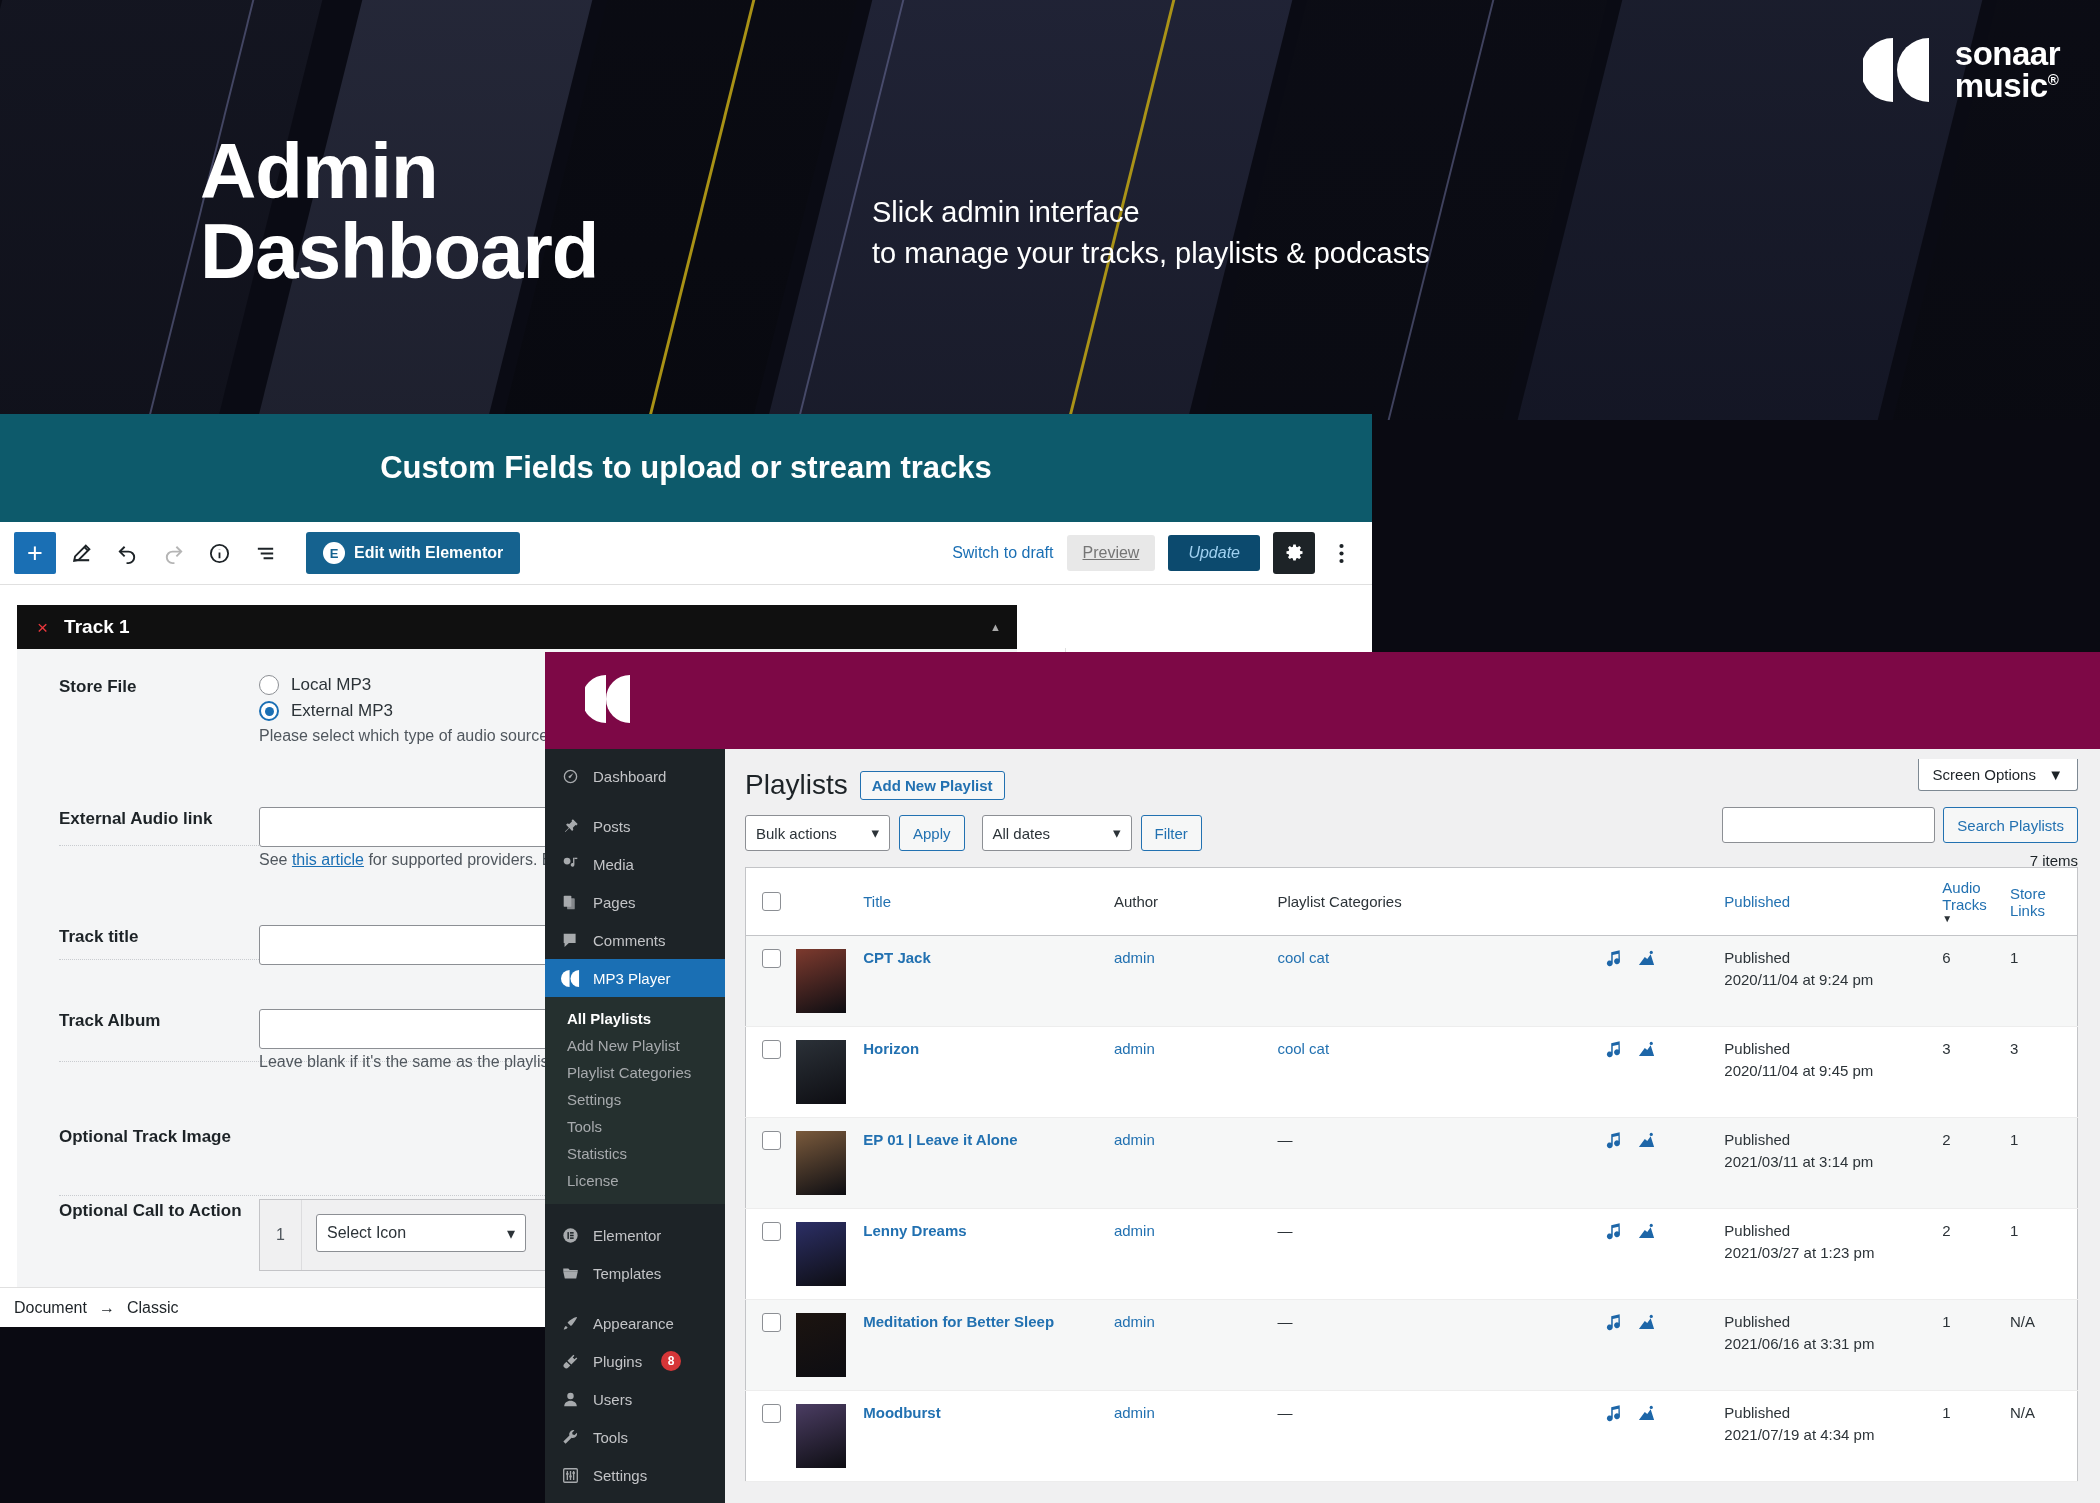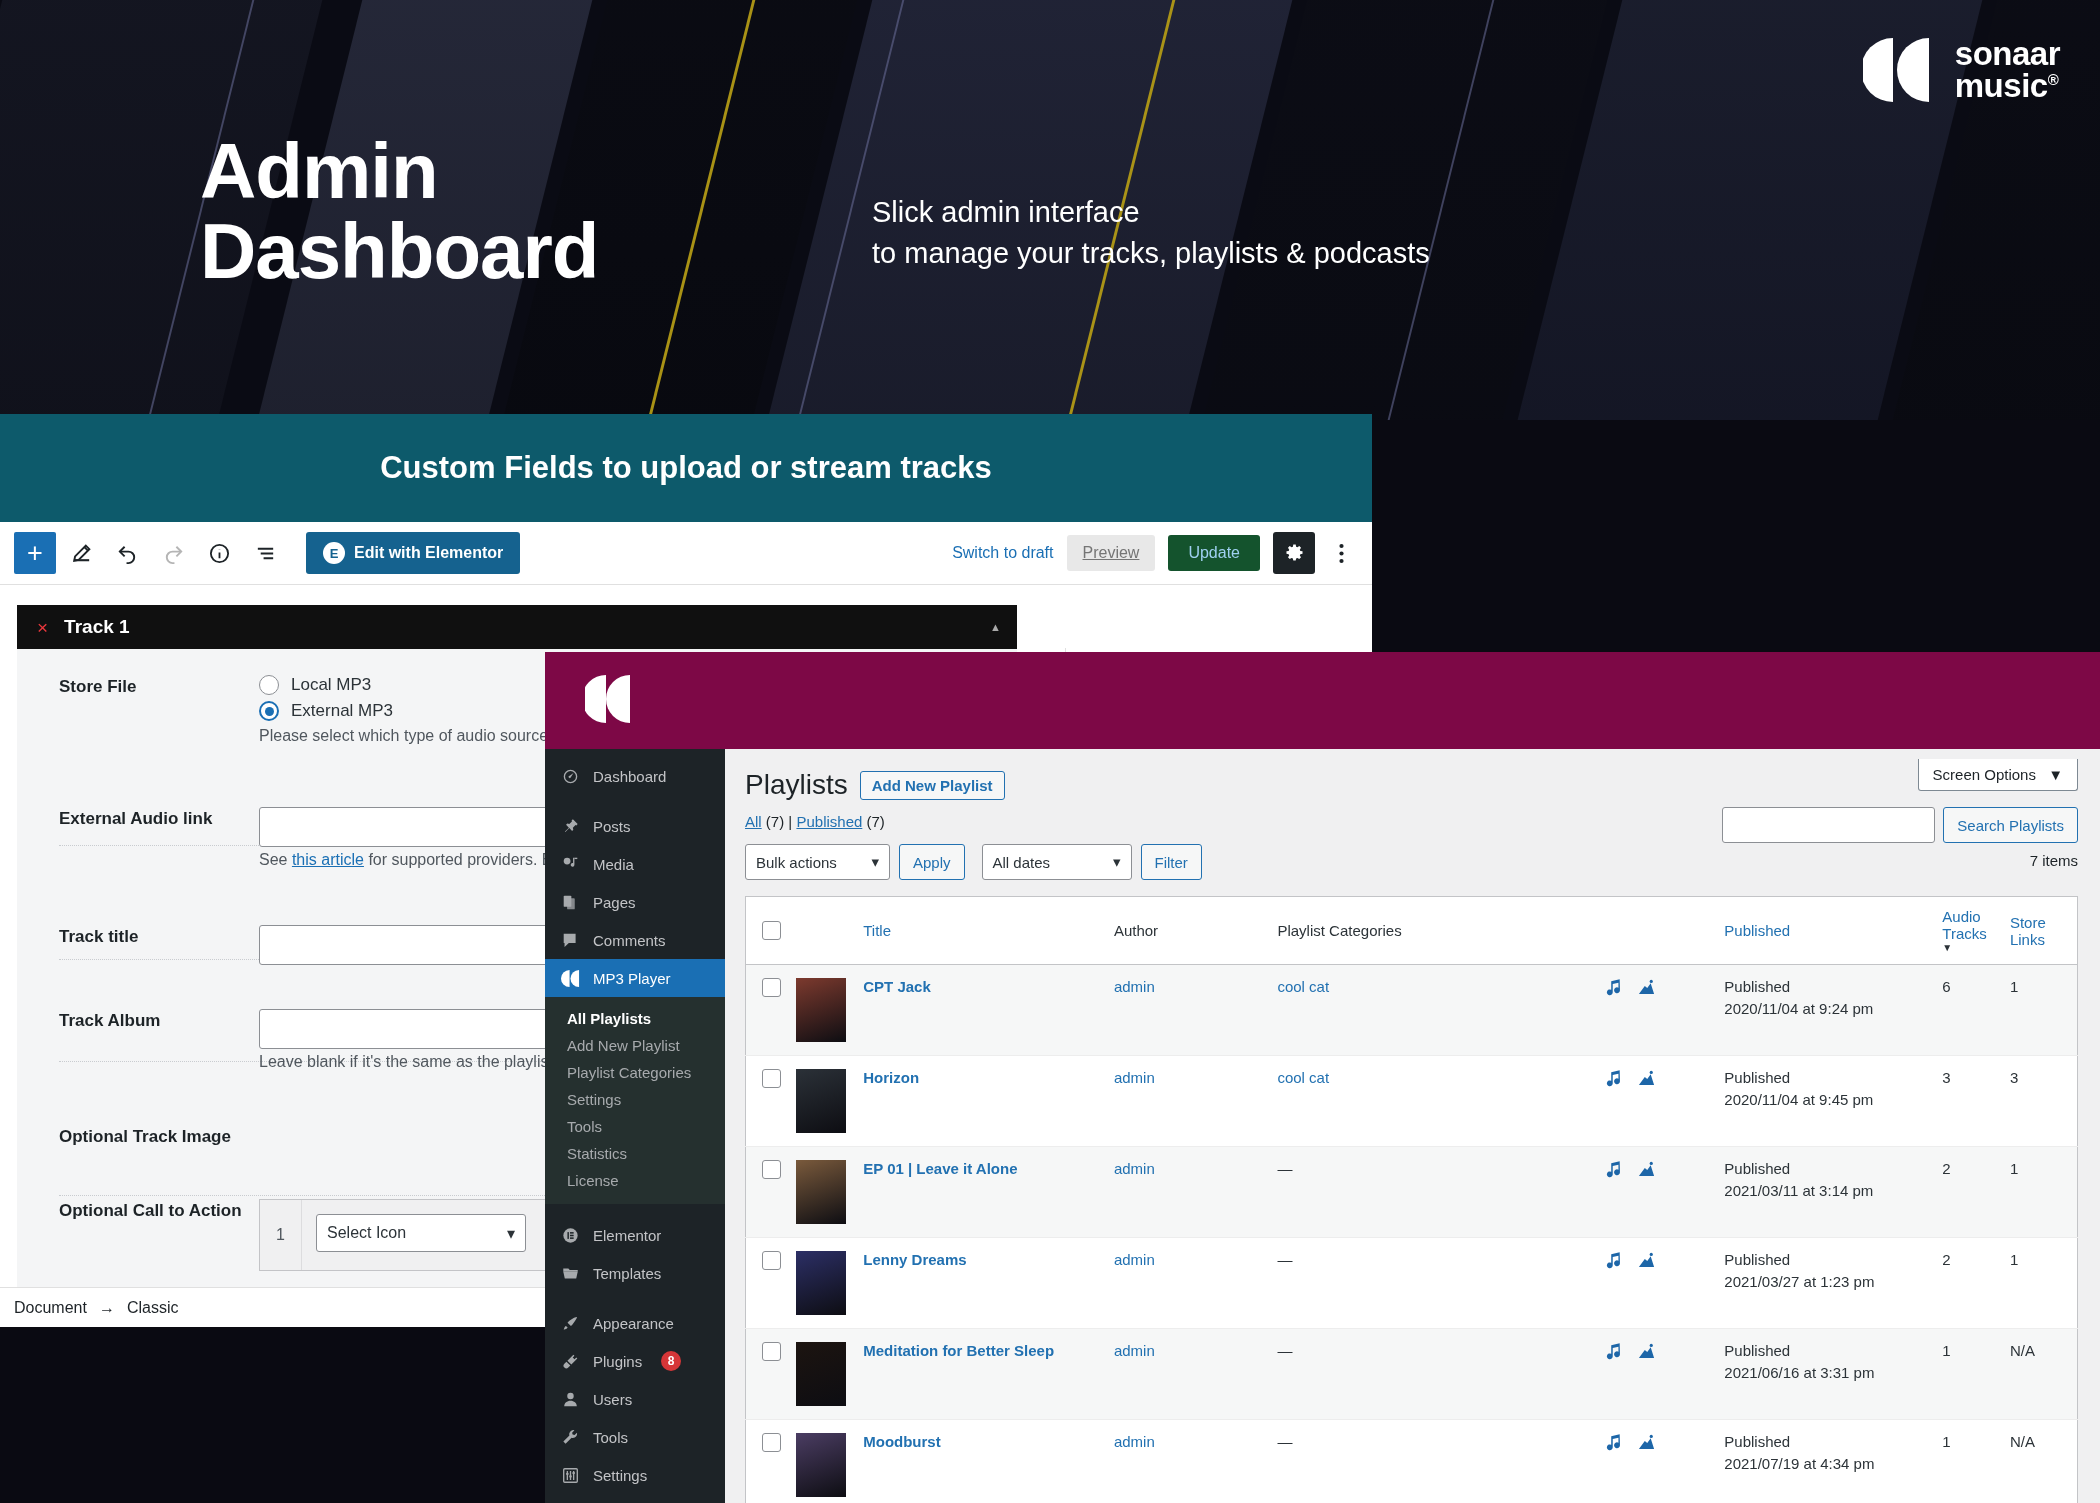--- a/index.html
+++ b/index.html
@@ -74,21 +74,21 @@
     height: 42px; display: flex; align-items: center; gap: 9px; padding: 0 17px;
     font-size: 16px; font-weight: 600;
   }
   .el-badge {
     width: 22px; height: 22px; border-radius: 50%; background: #fff; color: #15628f;
     display: flex; align-items: center; justify-content: center; font-size: 13px; font-weight: 700;
   }
   .tb-right { margin-left: auto; display: flex; align-items: center; gap: 13px; padding-right: 4px;}
   .switch-draft { color: #1a6fb4; font-size: 16px; }
   .prev-btn { background: #e8e8e8; color: #757575; font-size: 16px; padding: 9px 16px; border-radius: 3px; text-decoration: underline; }
-  .upd-btn  { background: #14532d; color: #9fd0f0; font-size: 16px; padding: 9px 20px; border-radius: 3px; }
+  .upd-btn  { background: #0c4a6e; color: #9fd0f0; font-size: 16px; padding: 9px 20px; border-radius: 3px; font-style: italic; }
   .gear-btn { width: 42px; height: 42px; background: #1d2327; display:flex;align-items:center;justify-content:center;border-radius:3px; }
   .dots-btn { width: 26px; display:flex;align-items:center;justify-content:center; }
 
   
   #track-block { position: relative; height: 742px; background: #fff; }
   #track-hdr {
     position: absolute; left: 17px; top: 20px; width: 1000px; height: 44px;
     background: #101010; display: flex; align-items: center; padding-left: 20px; gap: 16px;
   }
   #track-hdr .x { color: #e8373c; font-size: 19px; line-height: 1; }
@@ -587,27 +587,20 @@
       <div id="screen-opt">
         <span>Screen Options</span>
         <span style="margin-left:8px">▼</span>
       </div>
 
       <div class="h1row">
         <h1>Playlists</h1>
         <span class="addnew">Add New Playlist</span>
       </div>
 
-      <div id="subsub">
-        <a href="#">All</a>
-        <span>(7)</span>
-        <span>|</span>
-        <a href="#">Published</a>
-        <span>(7)</span>
-      </div>
 
       <div id="filters">
         <div class="wpsel" style="width:145px">
           <span>Bulk actions</span>
           <span>▾</span>
         </div>
         <div class="wpbtn">Apply</div>
         <div class="wpsel" style="width:150px;margin-left:8px">
           <span>All dates</span>
           <span>▾</span>

